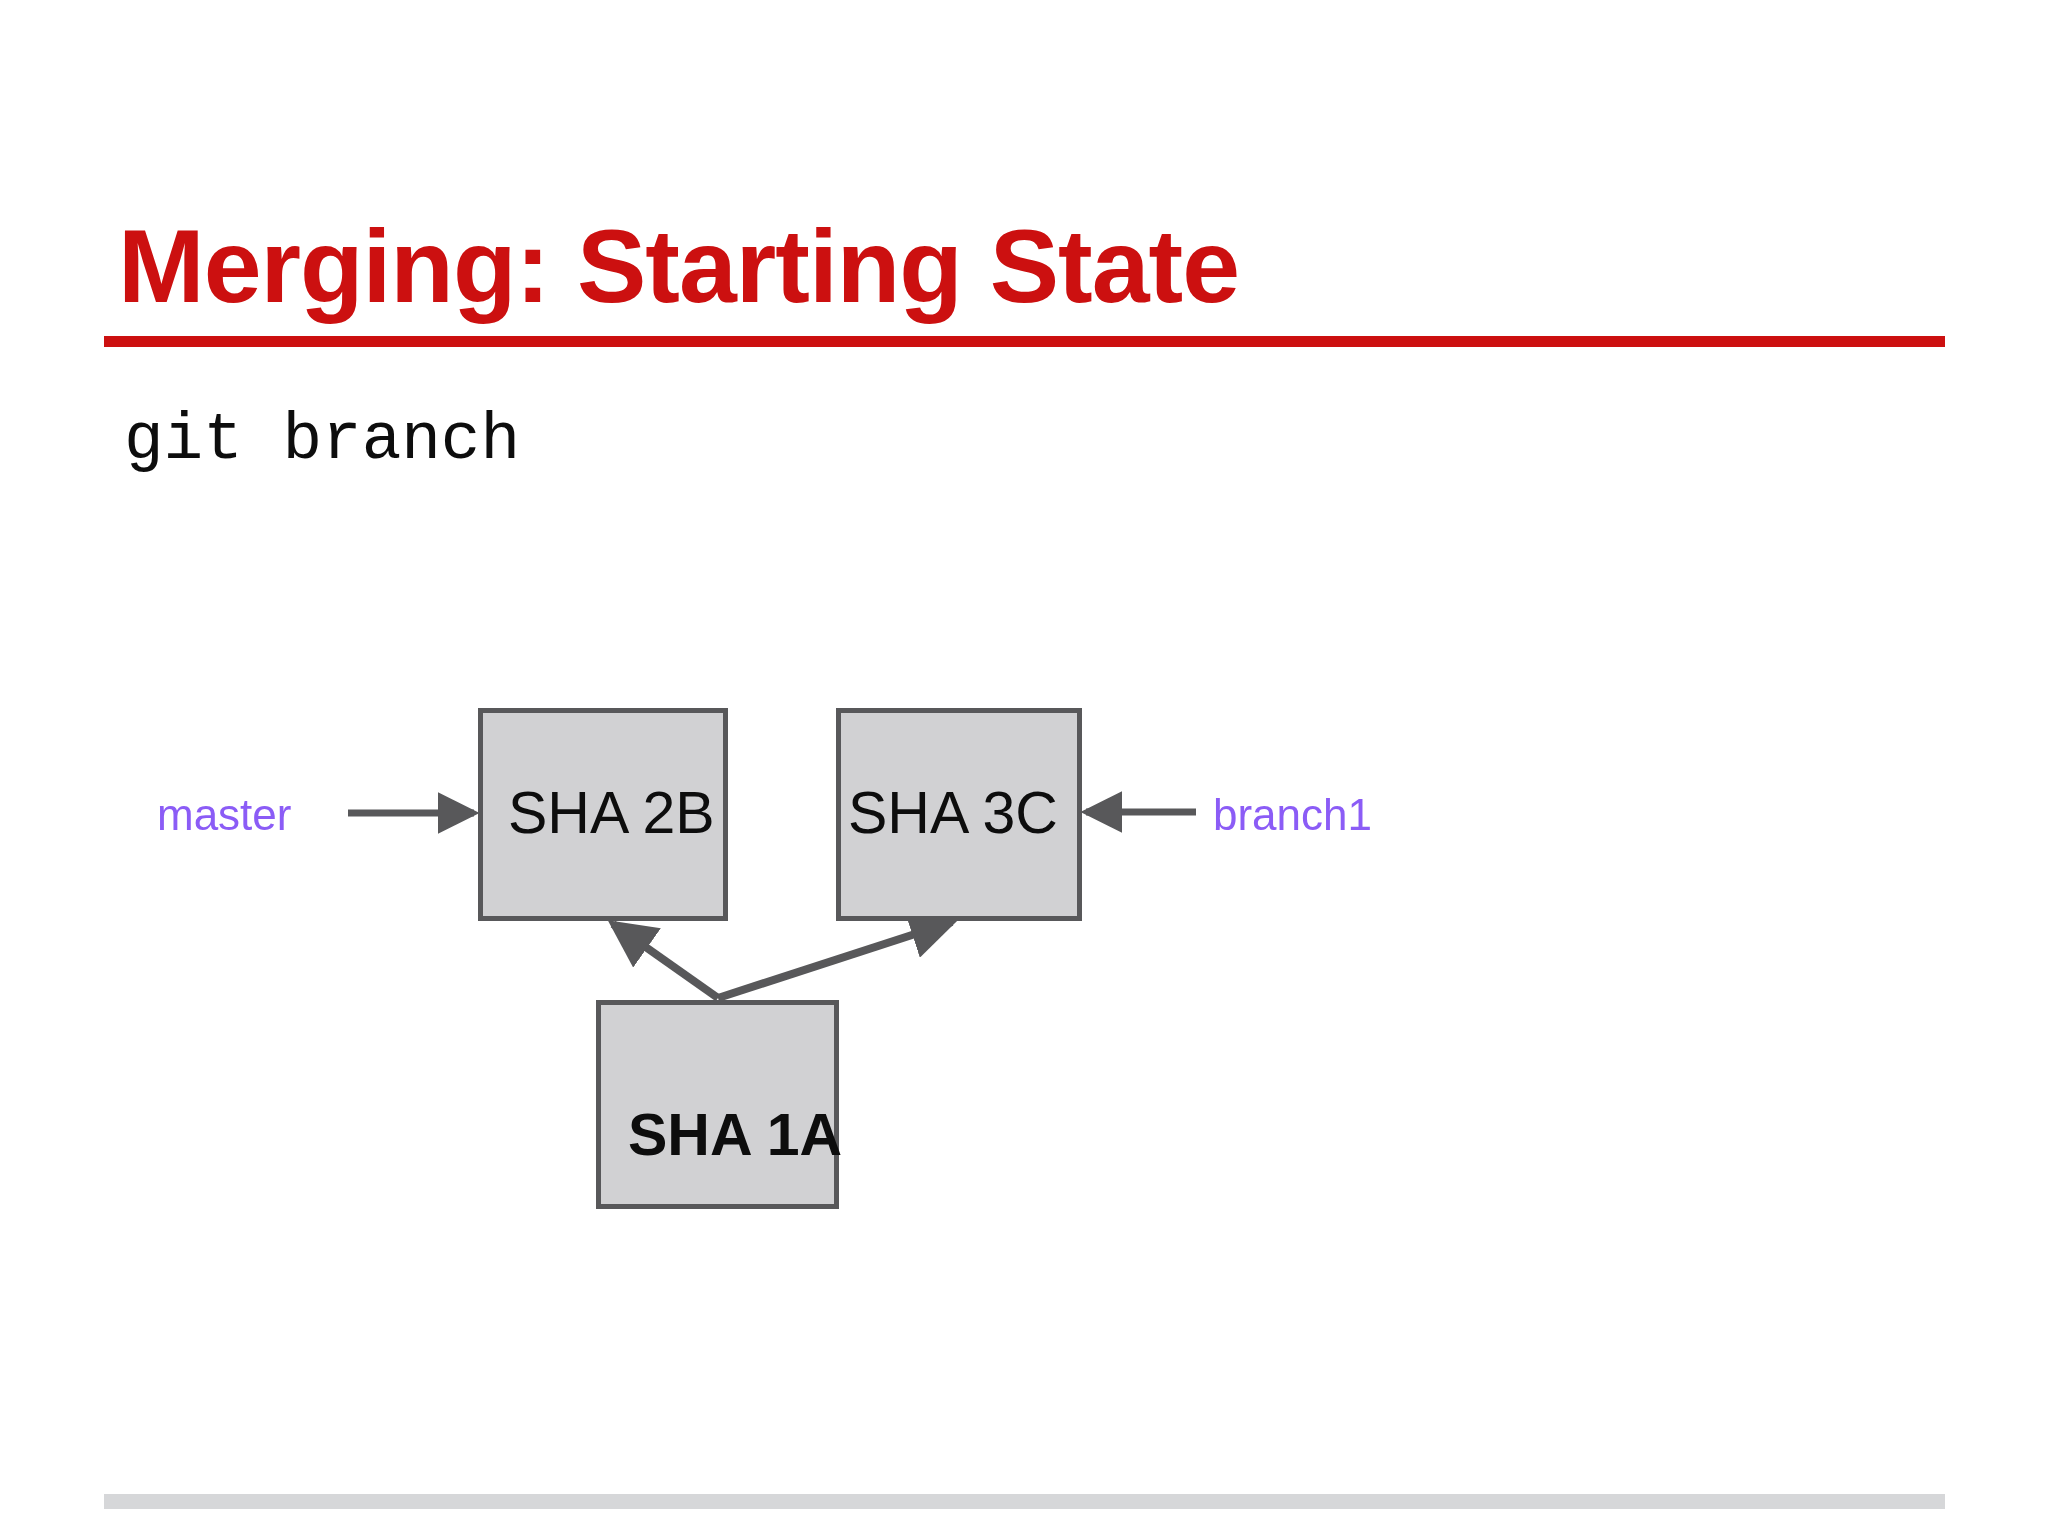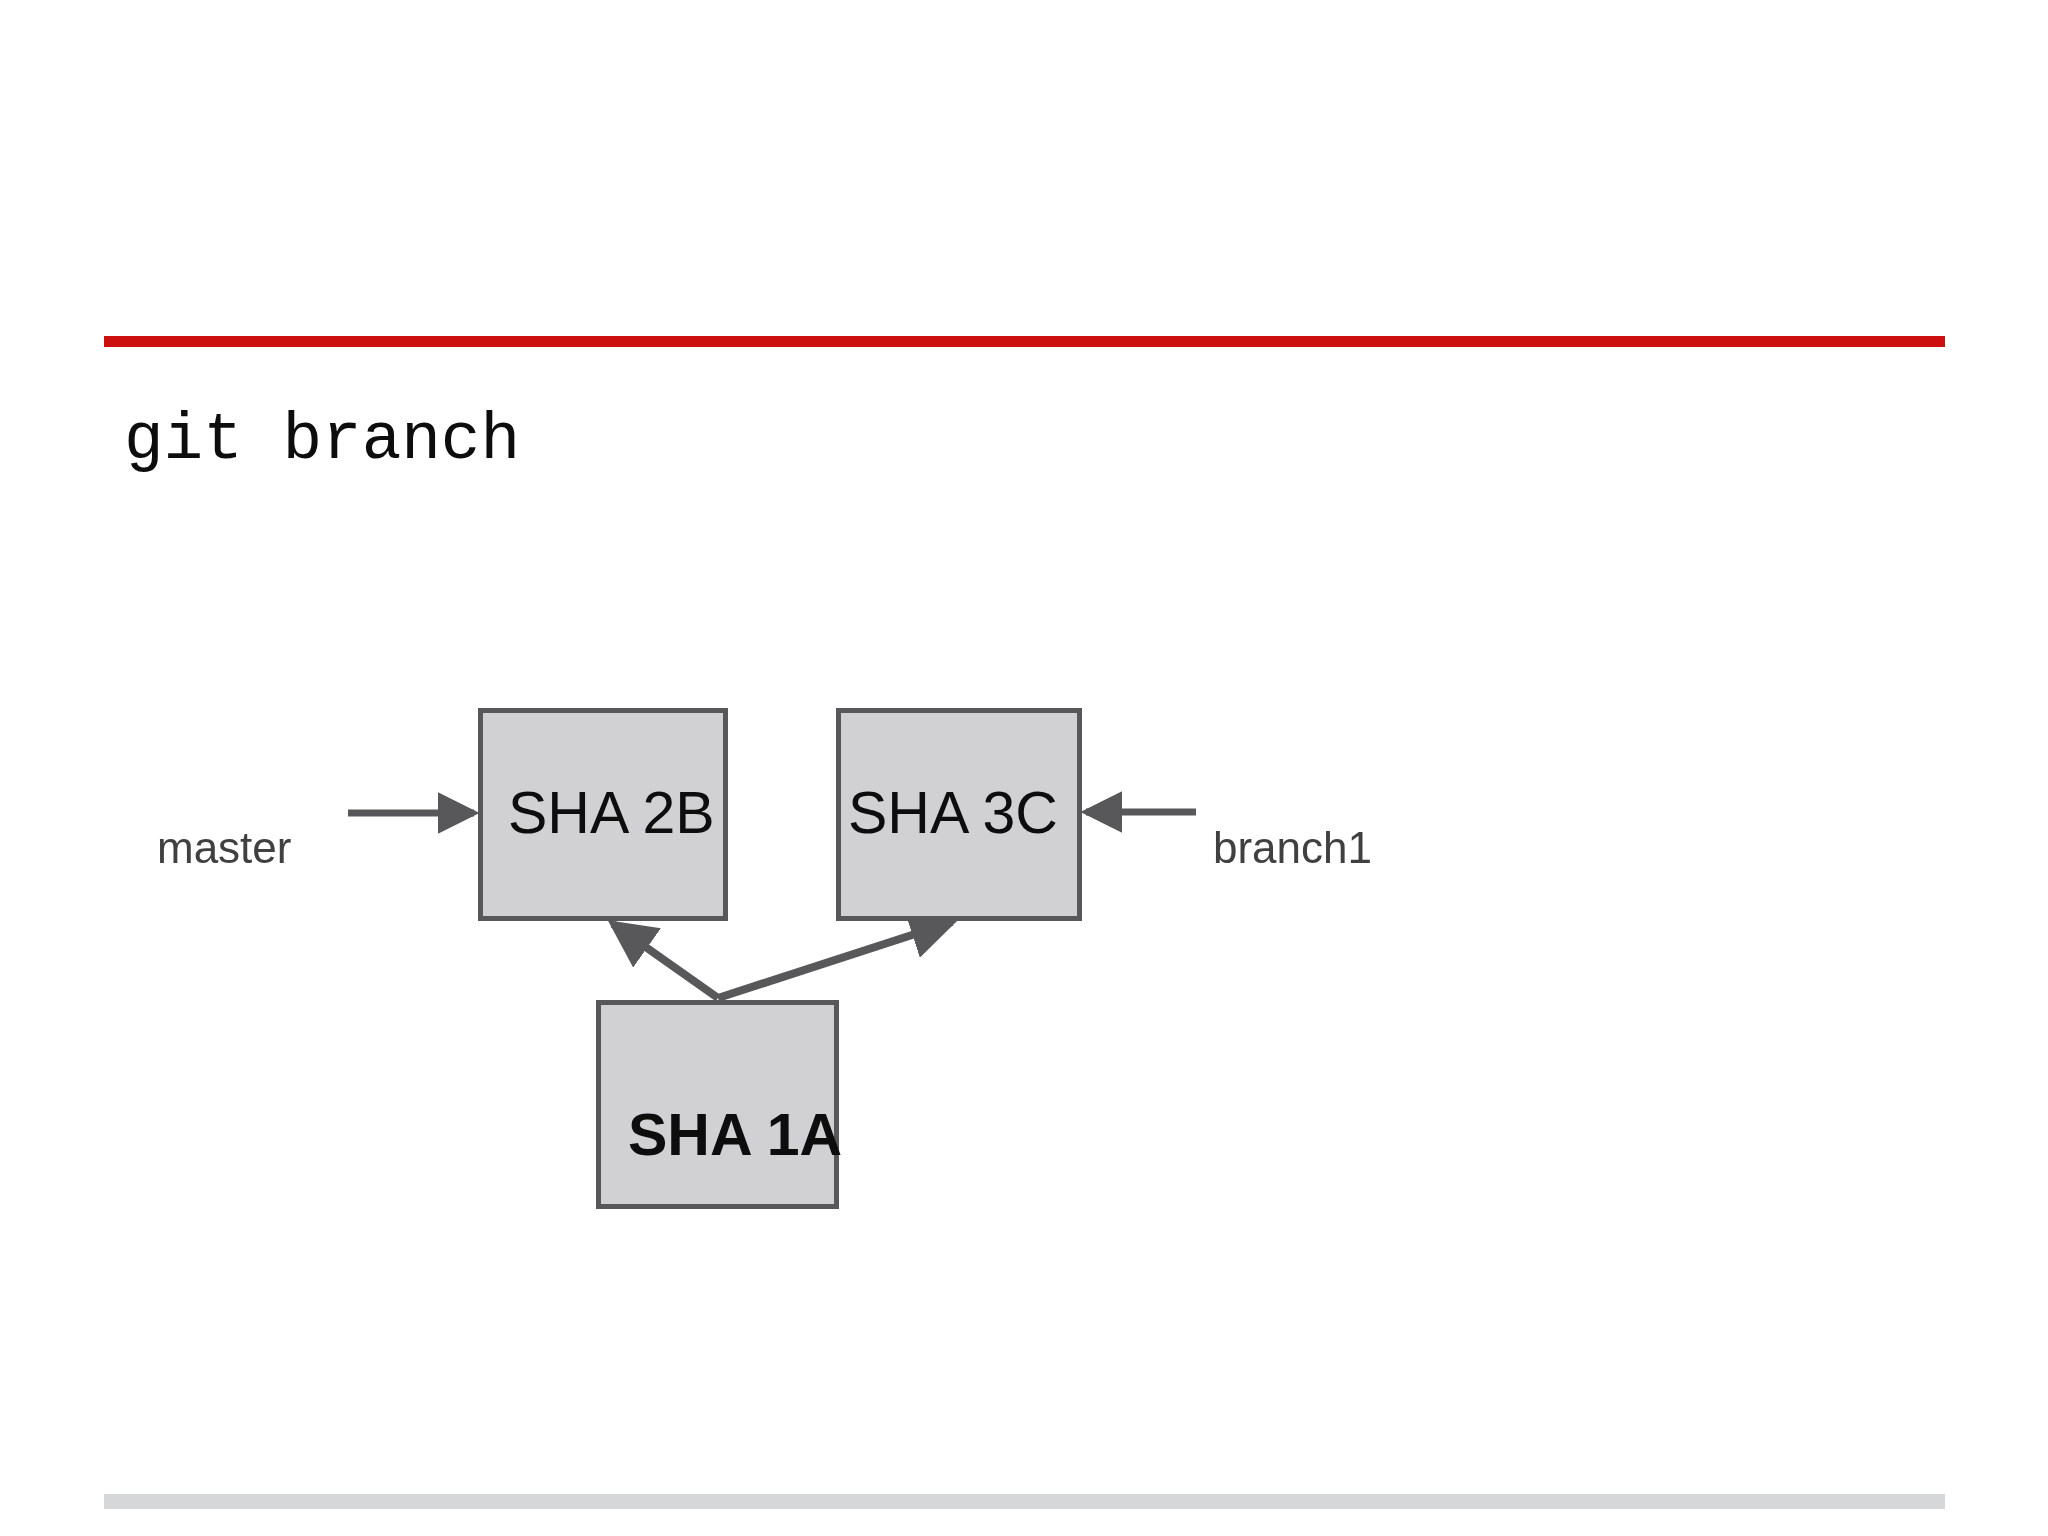--- a/index.html
+++ b/index.html
@@ -83,23 +83,22 @@
   #label-sha3c { left: 848px; top: 790px; }
 
   #box-sha1a { left: 596px; top: 1000px; width: 243px; height: 209px; }
   #label-sha1a { left: 628px; top: 1112px; font-weight: bold; }
 
   .branch-label {
     position: absolute;
     font-family: "Liberation Sans", sans-serif;
     font-size: 44px;
     line-height: 44px;
-    color: #404040;
+    color: #8b5cf6;
     white-space: nowrap;
-    margin-top: 33px;
   }
   #label-master { left: 157px; top: 793px; }
   #label-branch1 { left: 1213px; top: 793px; text-align: right; }
 
   #arrows {
     position: absolute;
     left: 0; top: 0;
     width: 2048px; height: 1536px;
     pointer-events: none;
   }
@@ -112,20 +111,21 @@
     width: 1841px;
     height: 15px;
     background: #d6d7d9;
   }
 </style>
 </head>
 <body>
 
 <div id="slide">
 
+  <h1 id="slide-title">Merging: Starting State</h1>
 
   <div id="title-rule"></div>
 
   <div id="code-line">git branch</div>
 
   <div id="diagram">
 
     <svg id="arrows" viewBox="0 0 2048 1536" xmlns="http://www.w3.org/2000/svg">
       <defs>
         <marker id="head" markerWidth="6" markerHeight="6" refX="5.2" refY="3" orient="auto" markerUnits="strokeWidth">

